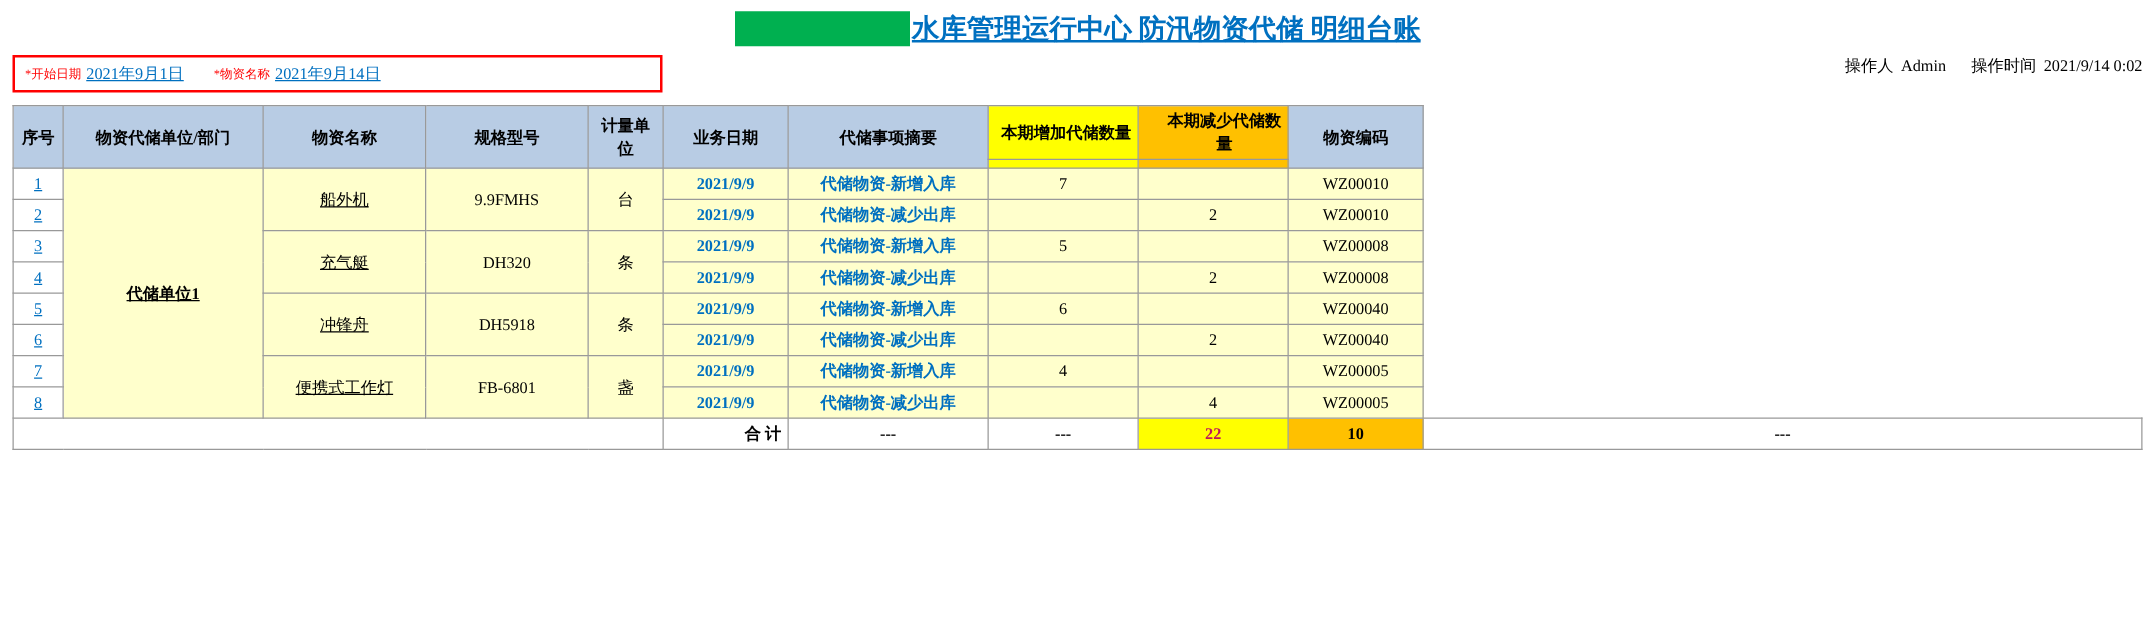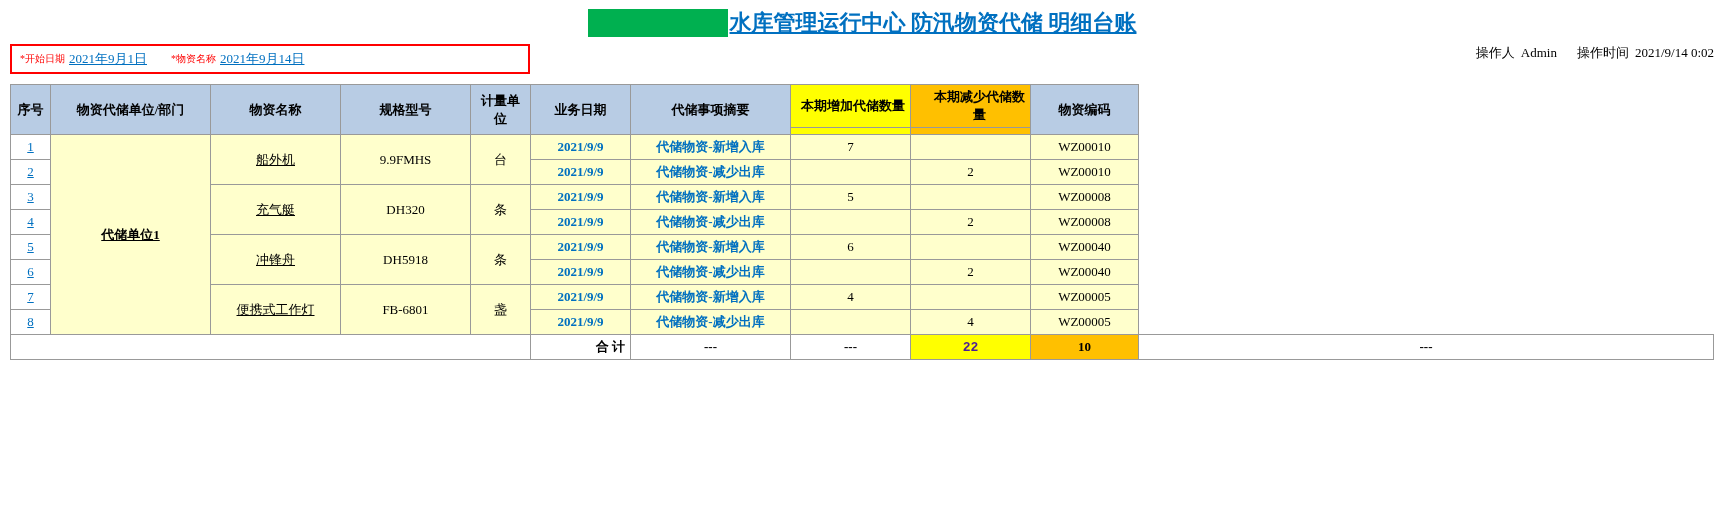--- a/index.html
+++ b/index.html
@@ -150,22 +150,21 @@
       background: #fff;
       font-weight: bold;
     }
     .footer-row td.total-label {
       text-align: right;
       font-weight: bold;
     }
     .footer-row td.total-num {
       background: #ffff00;
       font-weight: bold;
-      color: #4c1d95;
-      font-family: Liberation Mono, monospace;
+      color: #be185d;
     }
     .footer-row td.total-num2 {
       background: #ffc000;
       font-weight: bold;
       color: #000;
     }
   </style>
 </head>
 <body>
 

